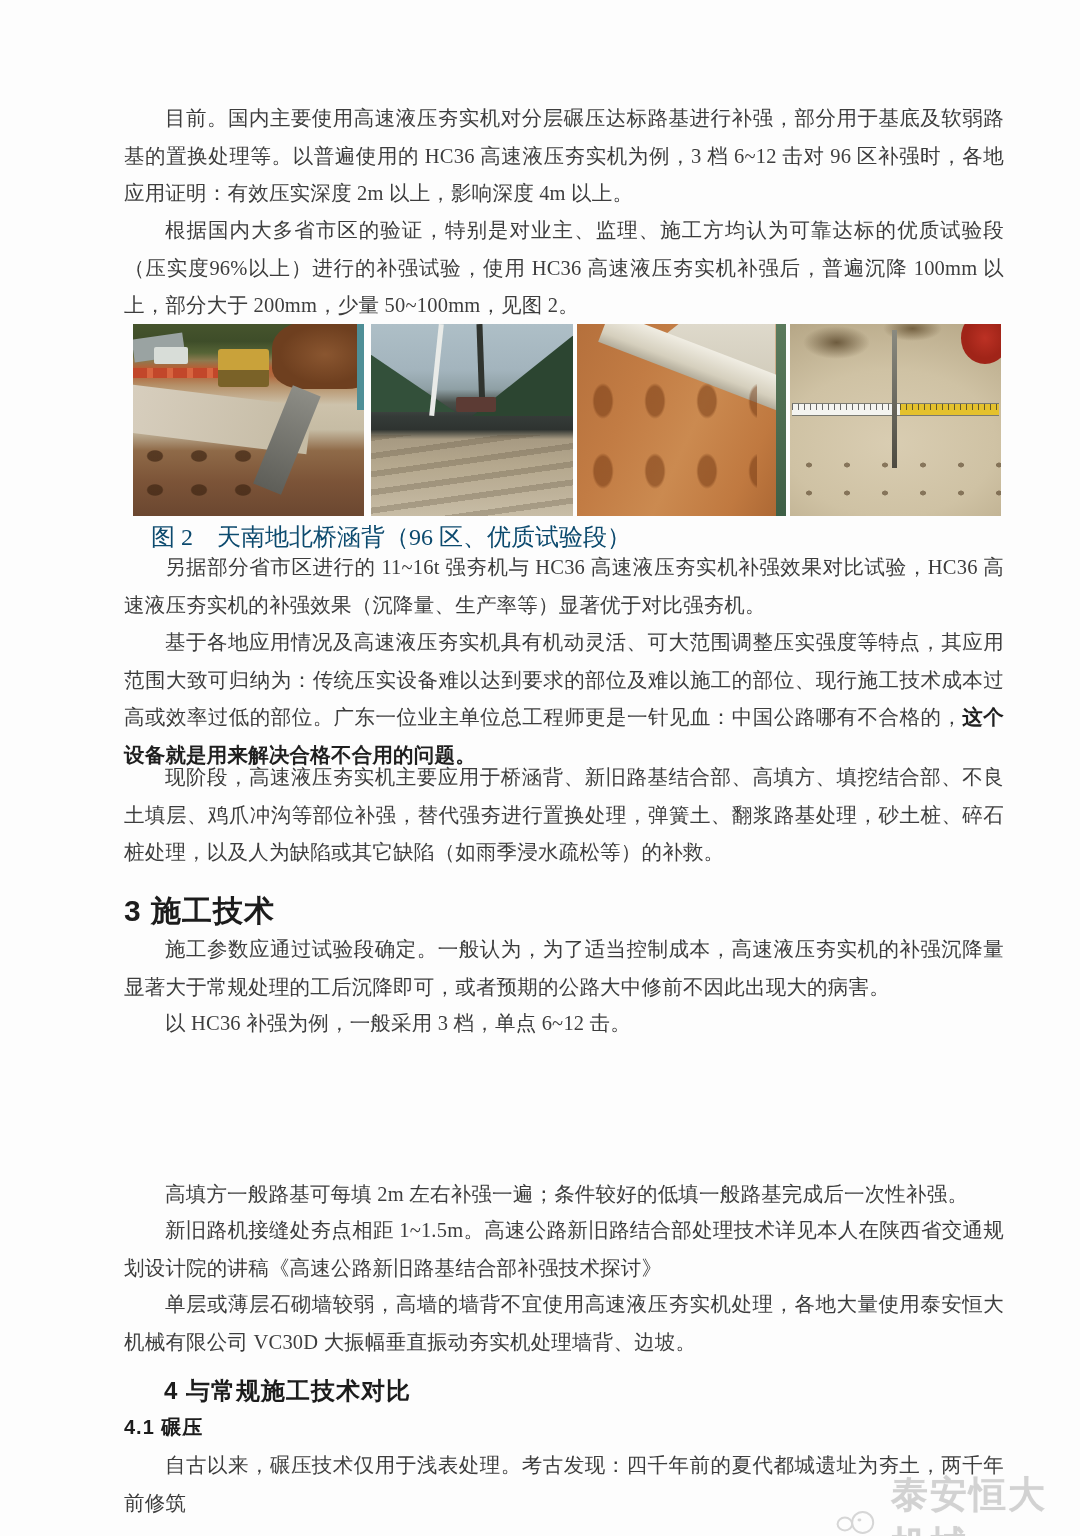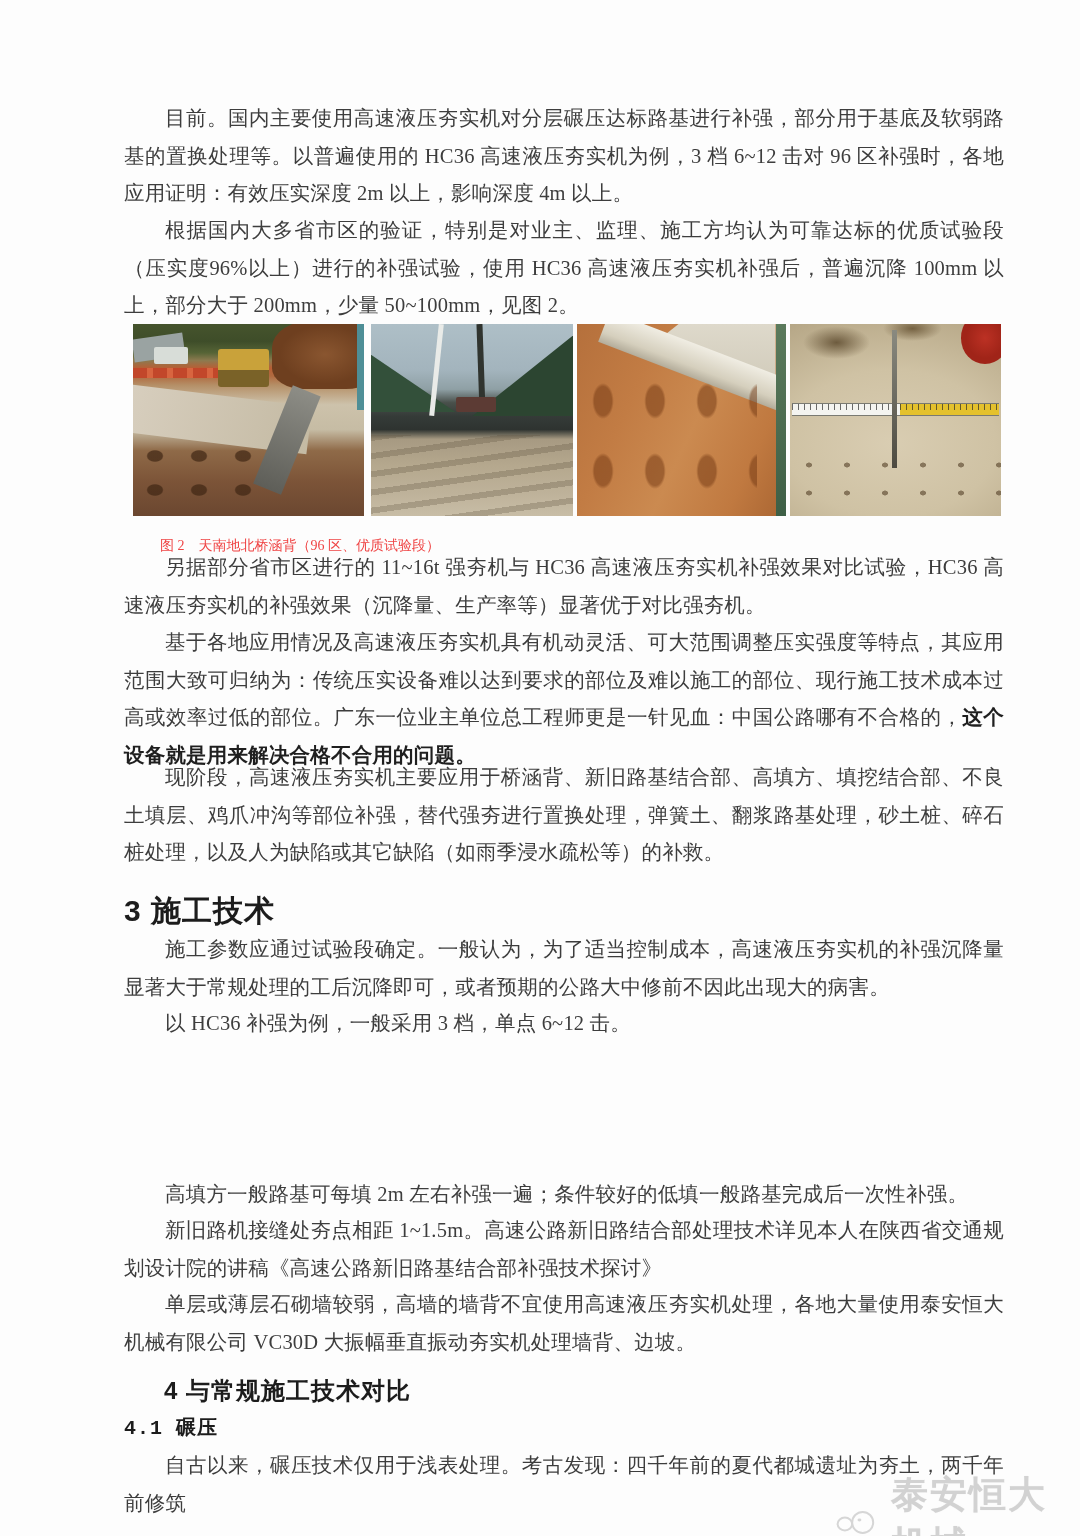--- a/index.html
+++ b/index.html
@@ -7,21 +7,21 @@
         font-family:"Liberation Serif", serif;}
   
   .bp{position:absolute;left:124px;width:880px;margin:0;font-size:20.5px;line-height:37.5px;
       text-align:justify;text-indent:41px;color:#3d3d3d;letter-spacing:0.2px;}
   .bp .b{font-weight:bold;color:#1f1f1f;}
   
   .hd{position:absolute;left:124px;margin:0;font-family:"Liberation Sans", sans-serif;
       font-weight:700;color:#1c1c1c;letter-spacing:1px;}
   .hd.l1{font-size:30px;}
   .hd.l2{font-size:24px;margin-left:40px;}
-  .hd.l3{font-size:20px;font-family:Liberation Mono, monospace;}
+  .hd.l3{font-size:20px;}
   
   .photos{position:absolute;left:133px;top:324px;width:868px;height:192px;display:flex;}
   .ph{position:relative;height:100%;overflow:hidden;flex:none;}
   .ph1{width:231px;margin-right:7px;
     background:linear-gradient(180deg,#46542d 0%,#3e4d29 9%,#566436 15%,#8c7a4f 19%,#b85f35 23%,
       #b06a3f 27%,#b59068 32%,#cdc2ab 42%,#c6bca4 55%,#8f6a48 66%,#7c5438 82%,#6b4730 100%);}
   .ph1 .sign{position:absolute;left:9%;top:12%;width:15%;height:9%;background:#d8ddd8;border-radius:2px;}
   .ph1 .road{position:absolute;left:0;top:6%;width:22%;height:12%;background:#9aa3a2;transform:rotate(-8deg);}
   .ph1 .fence{position:absolute;left:0;top:23%;width:52%;height:5%;
     background:repeating-linear-gradient(90deg,#c2472a 0 14px,#d8653f 14px 20px);}
@@ -71,21 +71,21 @@
     border-top:1px solid #7a7a72;border-bottom:1px solid #7a7a72;}
   .ph4 .ruler::after{content:"";position:absolute;left:0;top:0;width:100%;height:55%;opacity:.8;
     background:repeating-linear-gradient(90deg,rgba(40,40,40,.85) 0 1px,transparent 1px 6px);}
   .ph4 .rod{position:absolute;left:48.5%;top:3%;width:2.2%;height:72%;
     background:linear-gradient(180deg,#8a8a80,#4d4a40);}
   .ph4 .red{position:absolute;right:-4%;top:-6%;width:23%;height:27%;border-radius:50%;
     background:radial-gradient(closest-side,#bc3124,#a02418 78%);}
   .ph4 .clods{position:absolute;left:0;top:66%;width:100%;height:34%;opacity:.7;
     background-image:radial-gradient(ellipse 6px 5px at center,rgba(90,70,45,.9) 0 45%,transparent 55%);
     background-size:38px 28px;}
-  .cap{position:absolute;left:151px;top:524px;margin:9px;font-size:14px;line-height:26px;color:#ef4444;}
+  .cap{position:absolute;left:151px;top:524px;margin:0;font-size:24px;line-height:26px;color:#0c4a6e;}
   
   .wm{position:absolute;left:836px;top:1470px;display:flex;align-items:center;gap:8px;
       color:#d2d2d2;font-family:"Liberation Sans",sans-serif;}
   .wm .wmtxt{font-size:37px;font-weight:600;letter-spacing:2px;text-shadow:0 0 1px #eaeaea;}
 </style>
 </head>
 <body>
 
 <div class="page">
 

